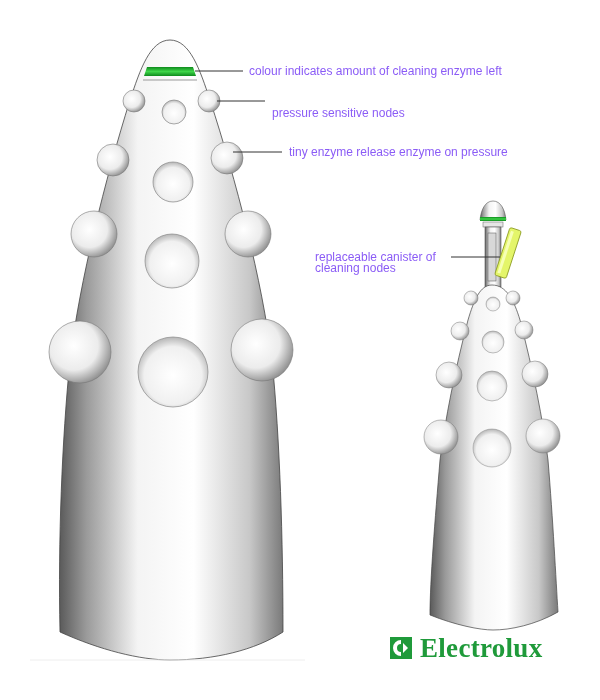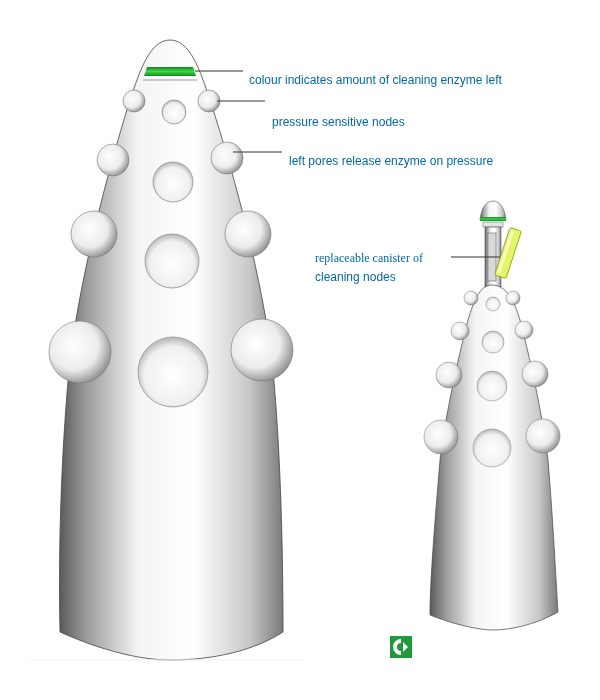--- a/index.html
+++ b/index.html
@@ -1,17 +1,17 @@
 <!DOCTYPE html>
 <html><head>
 <meta charset="utf-8">
 <style>
   html,body{margin:0;padding:0;background:#fff;}
   body{width:600px;height:700px;position:relative;overflow:hidden;font-family:"Liberation Sans",sans-serif;}
-  .label{position:absolute;font-size:12px;color:#0369a1;white-space:nowrap;line-height:15px;margin-top:9px;}
+  .label{position:absolute;font-size:12px;color:#8b5cf6;white-space:nowrap;line-height:15px;}
   svg{position:absolute;left:0;top:0;}
   .logo{position:absolute;left:390px;top:636px;display:flex;align-items:center;gap:8px;}
   .logo-mark{width:22px;height:22px;background:#1f9a3a;position:relative;}
   .logo-text{font-family:"Liberation Serif",serif;font-weight:bold;font-size:27px;color:#1f9a3a;letter-spacing:0.3px;line-height:24px;}
 </style>
 </head>
 <body>
 
 <svg width="600" height="700" viewBox="0 0 600 700">
   <defs>
@@ -92,25 +92,26 @@
   </g>
 
   <line x1="195" y1="71" x2="243" y2="71" stroke="#333" stroke-width="1"></line>
   <line x1="217" y1="101" x2="265" y2="101" stroke="#333" stroke-width="1"></line>
   <line x1="233" y1="152" x2="282" y2="152" stroke="#333" stroke-width="1"></line>
   <line x1="451" y1="257" x2="500" y2="257" stroke="#333" stroke-width="1"></line>
 </svg>
 
 <div class="label" style="left:249px;top:64px;">colour indicates amount of cleaning enzyme left</div>
 <div class="label" style="left:272px;top:106px;">pressure sensitive nodes</div>
-<div class="label" style="left:289px;top:145px;">left pores release enzyme on pressure</div>
-<div class="label" style="left:315px;top:242px;font-family:Liberation Serif, serif;">replaceable canister of</div>
+<div class="label" style="left:289px;top:145px;">tiny enzyme release enzyme on pressure</div>
+<div class="label" style="left:315px;top:250px;">replaceable canister of</div>
 <div class="label" style="left:315px;top:261px;">cleaning nodes</div>
 
 <div class="logo">
   <div class="logo-mark">
     <svg width="22" height="22" viewBox="0 0 22 22" style="position:absolute;left:0;top:0;">
       <path d="M11,3 A8,8 0 1 0 11,19 L11,15 A4,4 0 1 1 11,7 Z" fill="#fff"></path>
       <path d="M12,3 L12,19 A8,8 0 0 0 12,3 Z" fill="none"></path>
       <path d="M13,6 L18,11 L13,16 Z" fill="#fff"></path>
     </svg>
   </div>
+  <span class="logo-text">Electrolux</span>
 </div>
 
 </body></html>

